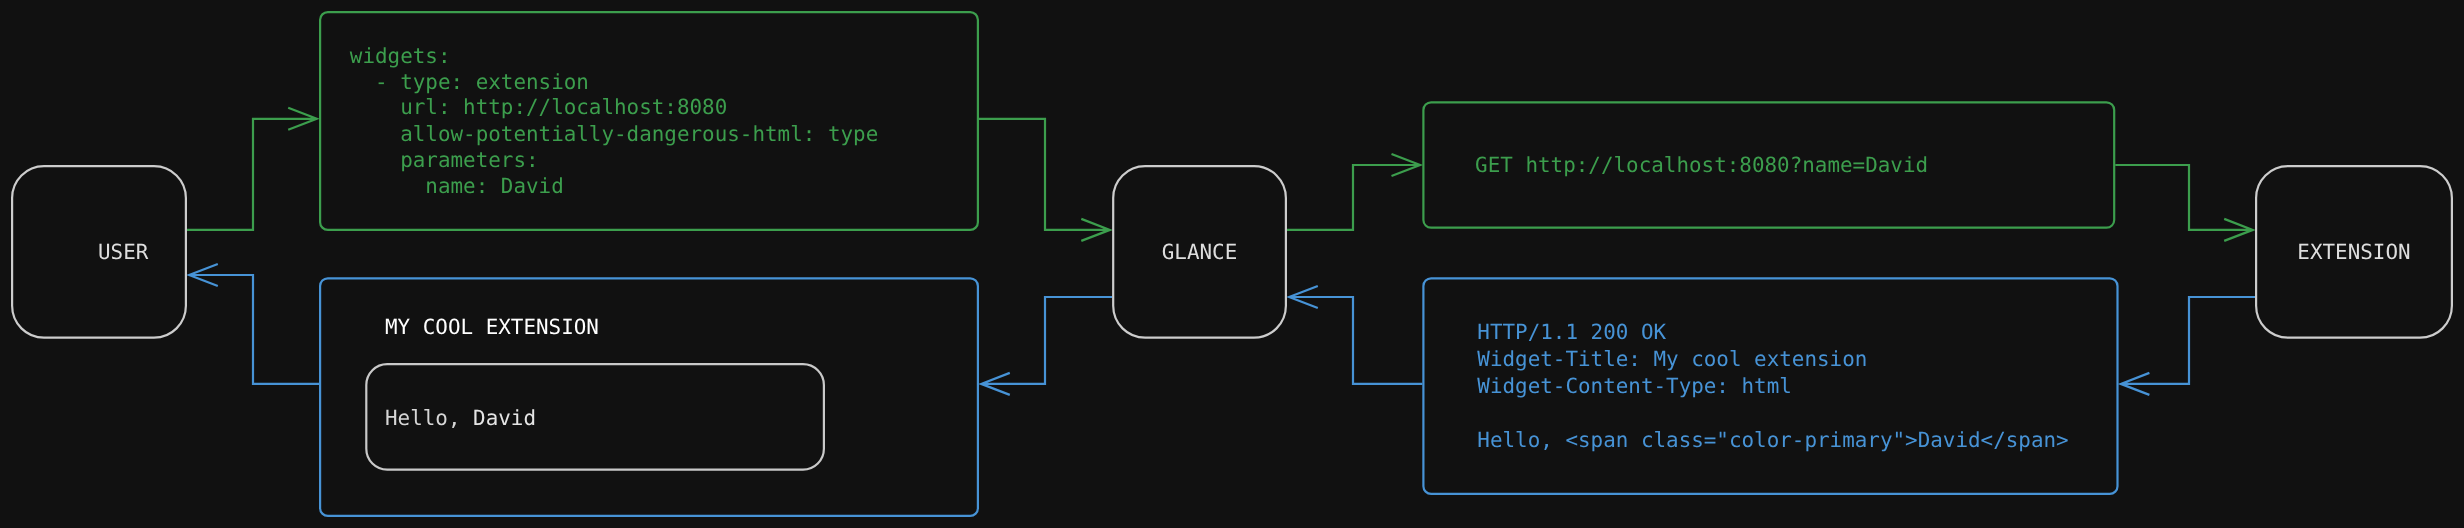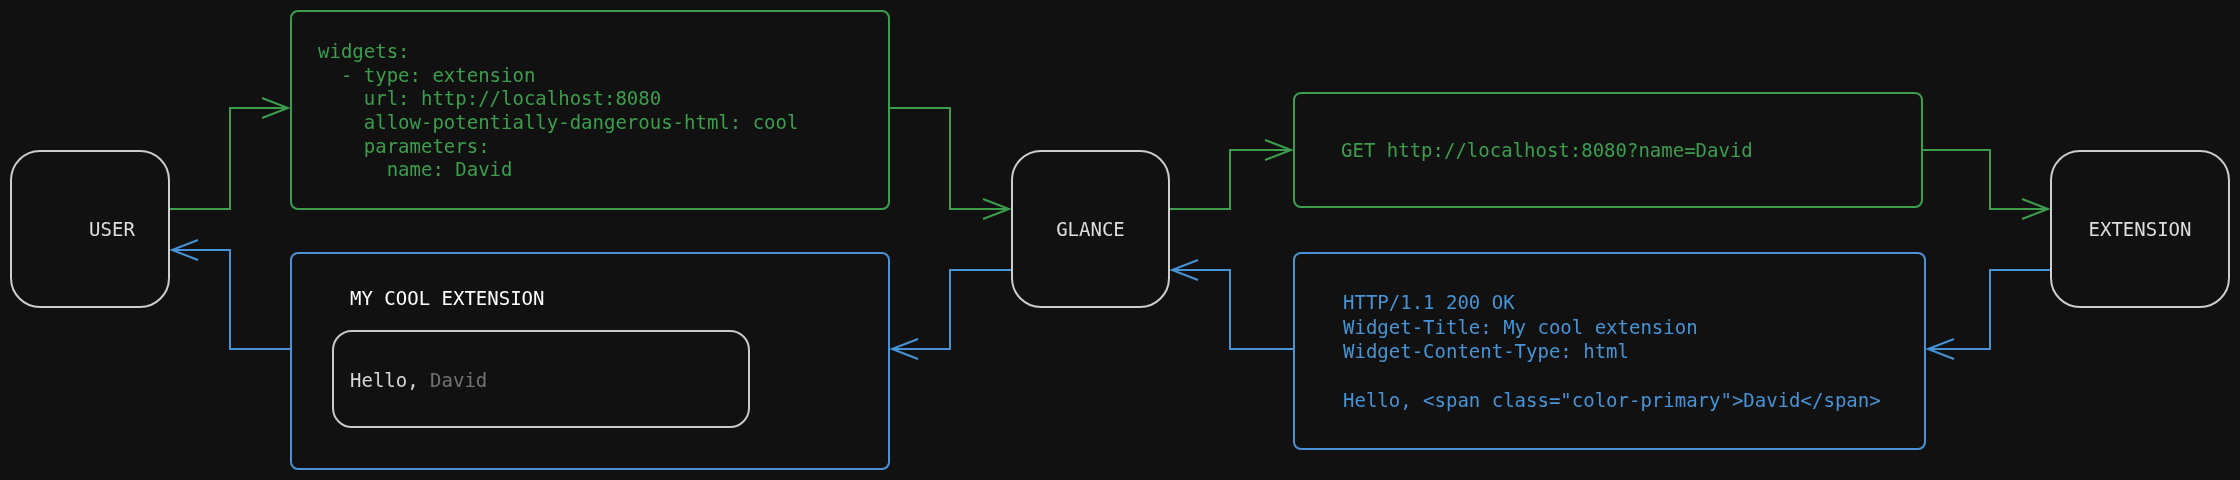--- a/index.html
+++ b/index.html
@@ -84,21 +84,21 @@
     border-radius: 20px;
   }
   .greeting {
     position: absolute;
     left: 16px; top: 36px;
     height: 24px; line-height: 24px;
     font-size: 19px;
     color: #d6d6d6;
     white-space: pre;
   }
-  .greeting .name { color: #737373; }
+  .greeting .name { color: #e5e5e5; }
 </style>
 </head>
 <body>
 
 <div class="canvas">
 
   <svg class="wires" width="2240" height="480" viewBox="0 0 2240 480">
 
     <path class="wire" d="M170,209 L230,209 L230,108 L288,108 M262,98 L288,108 L262,118" stroke="#3c9e4d"></path>
 
@@ -125,21 +125,21 @@
   </div>
   <div class="node node-extension">
     <span>EXTENSION</span>
   </div>
 
   <div class="msgbox green box-config">
     <div class="code green lh-config config-code">
       <div class="code-line">widgets:</div>
       <div class="code-line">  - type: extension</div>
       <div class="code-line">    url: http://localhost:8080</div>
-      <div class="code-line">    allow-potentially-dangerous-html: cool</div>
+      <div class="code-line">    allow-potentially-dangerous-html: type</div>
       <div class="code-line">    parameters:</div>
       <div class="code-line">      name: David</div>
     </div>
   </div>
 
   <div class="msgbox blue box-widget">
     <div class="widget-title">MY COOL EXTENSION</div>
     <div class="inner-frame">
       <div class="greeting"><span>Hello, </span><span class="name">David</span></div>
     </div>

